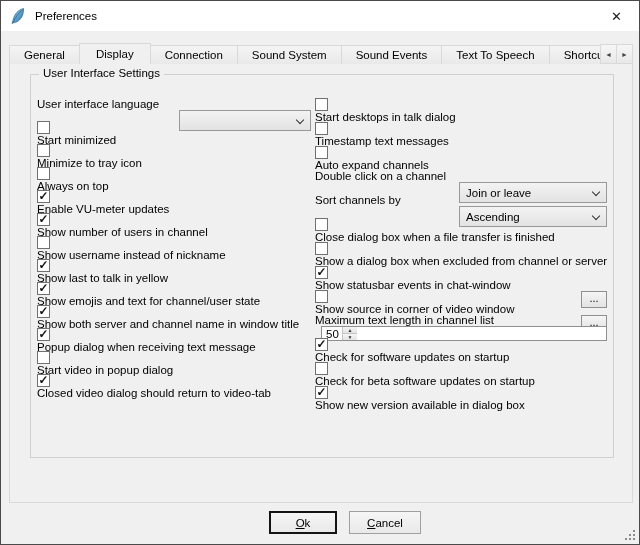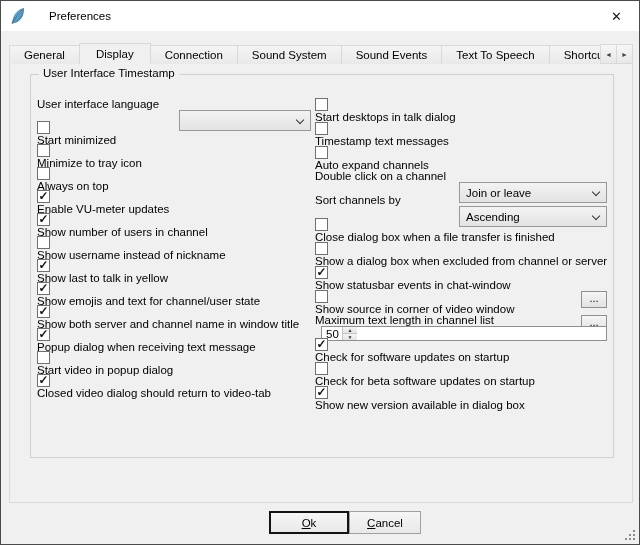--- a/index.html
+++ b/index.html
@@ -4,21 +4,21 @@
 <style>
   * { margin:0; padding:0; box-sizing:border-box; }
   html,body { width:640px; height:545px; }
   body { font-family:"Liberation Sans", sans-serif; font-size:11.5px; color:#000; background:#fff; }
 
   .dialog { position:relative; width:640px; height:545px; background:#f0f0f0; border:1px solid #4a4a4a; overflow:hidden; }
 
   
   .titlebar { position:absolute; top:0; left:0; right:0; height:30px; background:#ffffff; display:flex; align-items:center; }
   .app-icon { width:16px; height:16px; margin-left:9px; flex:none; }
-  .titlebar .title { margin-left:23px; }
+  .titlebar .title { margin-left:9px; }
   .close-btn { margin-left:auto; width:45px; height:30px; display:flex; align-items:center; justify-content:center; font-size:13px; color:#1a1a1a; cursor:pointer; }
 
   
   .tabbar { position:absolute; left:8px; top:41px; width:624px; height:22px; display:flex; align-items:flex-end; overflow:hidden; z-index:2; }
   .tab { height:19px; padding:0 14px; display:flex; align-items:center; background:linear-gradient(#f4f4f4,#e9e9e9); border:1px solid #d9d9d9; border-bottom:none; white-space:nowrap; cursor:pointer; flex:none; }
   .tab + .tab { margin-left:-1px; }
   .tab[data-selected="true"] { height:22px; background:#f0f0f0; position:relative; z-index:3; padding:0 16px; margin-bottom:-1px; border-bottom:1px solid #22c55e; }
   .tab-scroller { position:absolute; right:0; bottom:0; height:20px; display:flex; z-index:4; }
   .tab-scroll-btn { width:17px; height:20px; display:flex; align-items:center; justify-content:center; font-size:7px; color:#444; background:linear-gradient(#f6f6f6,#e8e8e8); border:1px solid #d9d9d9; cursor:pointer; }
   .tab-scroll-btn + .tab-scroll-btn { margin-left:-1px; }
@@ -53,21 +53,21 @@
   .spin { display:inline-flex; margin-left:6px; border:1px solid #8f8f8f; background:#fff; height:27px; }
   .spin-val { width:20px; display:flex; align-items:center; padding-left:4px; }
   .spin-btns { display:flex; flex-direction:column; width:15px; border-left:1px solid #c4c4c4; }
   .spin-up,.spin-down { flex:1; display:flex; align-items:center; justify-content:center; font-size:5px; color:#333; background:linear-gradient(#f5f5f5,#e4e4e4); cursor:pointer; }
   .spin-up { border-bottom:1px solid #c4c4c4; }
 
   
   .btn { position:absolute; height:23px; display:flex; align-items:center; justify-content:center; background:linear-gradient(#f6f6f6,#e9e9e9); border:1px solid #a0a0a0; cursor:pointer; }
   .btn .lbl { display:block; }
   .btn .lbl::first-letter { text-decoration:underline; }
-  .btn-ok { left:268px; top:510px; width:80px; border:2px solid #141414; }
+  .btn-ok { left:268px; top:510px; width:68px; border:2px solid #141414; }
   .btn-cancel { left:348px; top:510px; width:72px; }
 
   
   .grip { position:absolute; right:2px; bottom:2px; width:14px; height:14px; cursor:nwse-resize; }
   .grip::before { content:""; position:absolute; width:2px; height:2px; background:#8c8c8c; right:2px; bottom:2px;
       box-shadow:-4px 0 #8c8c8c, -8px 0 #8c8c8c, 0 -4px #8c8c8c, 0 -8px #8c8c8c, -4px -4px #8c8c8c; }
 
   .lbl { flex:none; }
 </style>
 </head>
@@ -122,21 +122,21 @@
           <span>◄</span>
         </div>
       <div class="tab-scroll-btn">
           <span>►</span>
         </div>
     </div>
   </div>
 
   <div class="tabpage">
     <div class="groupbox">
-      <span class="group-title">User Interface Timestamp</span>
+      <span class="group-title">User Interface Settings</span>
 
       <div class="col-left">
         <div class="row">
           <span class="lbl">User interface language</span>
           <div class="combo combo-lang">
             <span></span>
             <span class="chev"></span>
           </div>
         </div>
 

